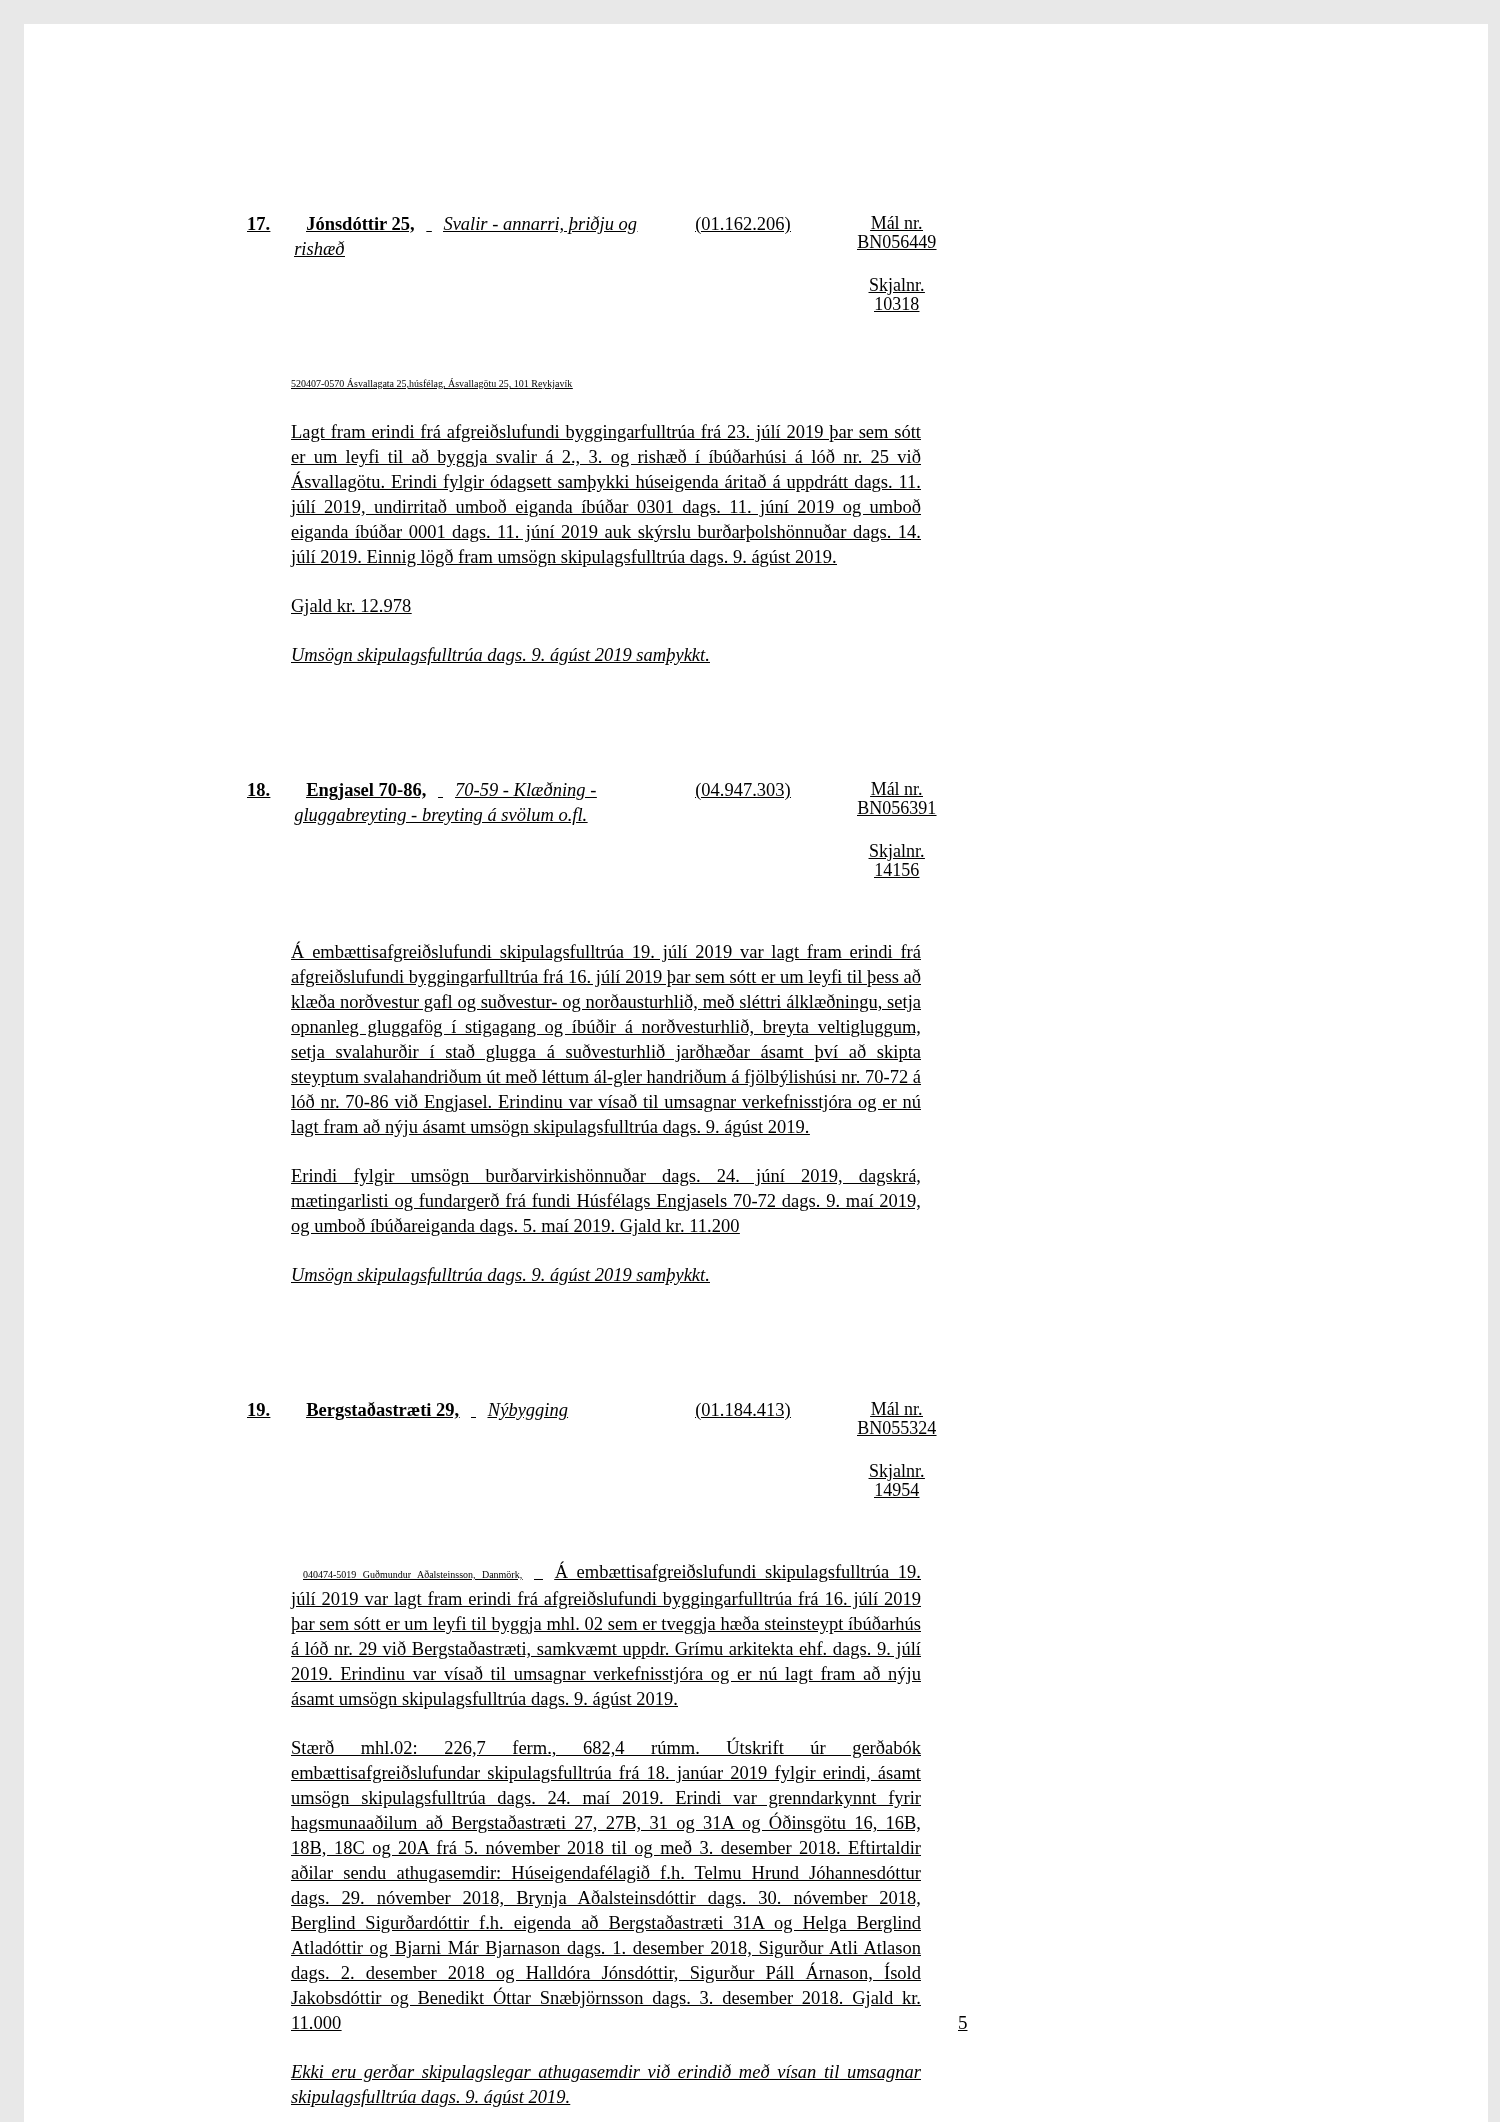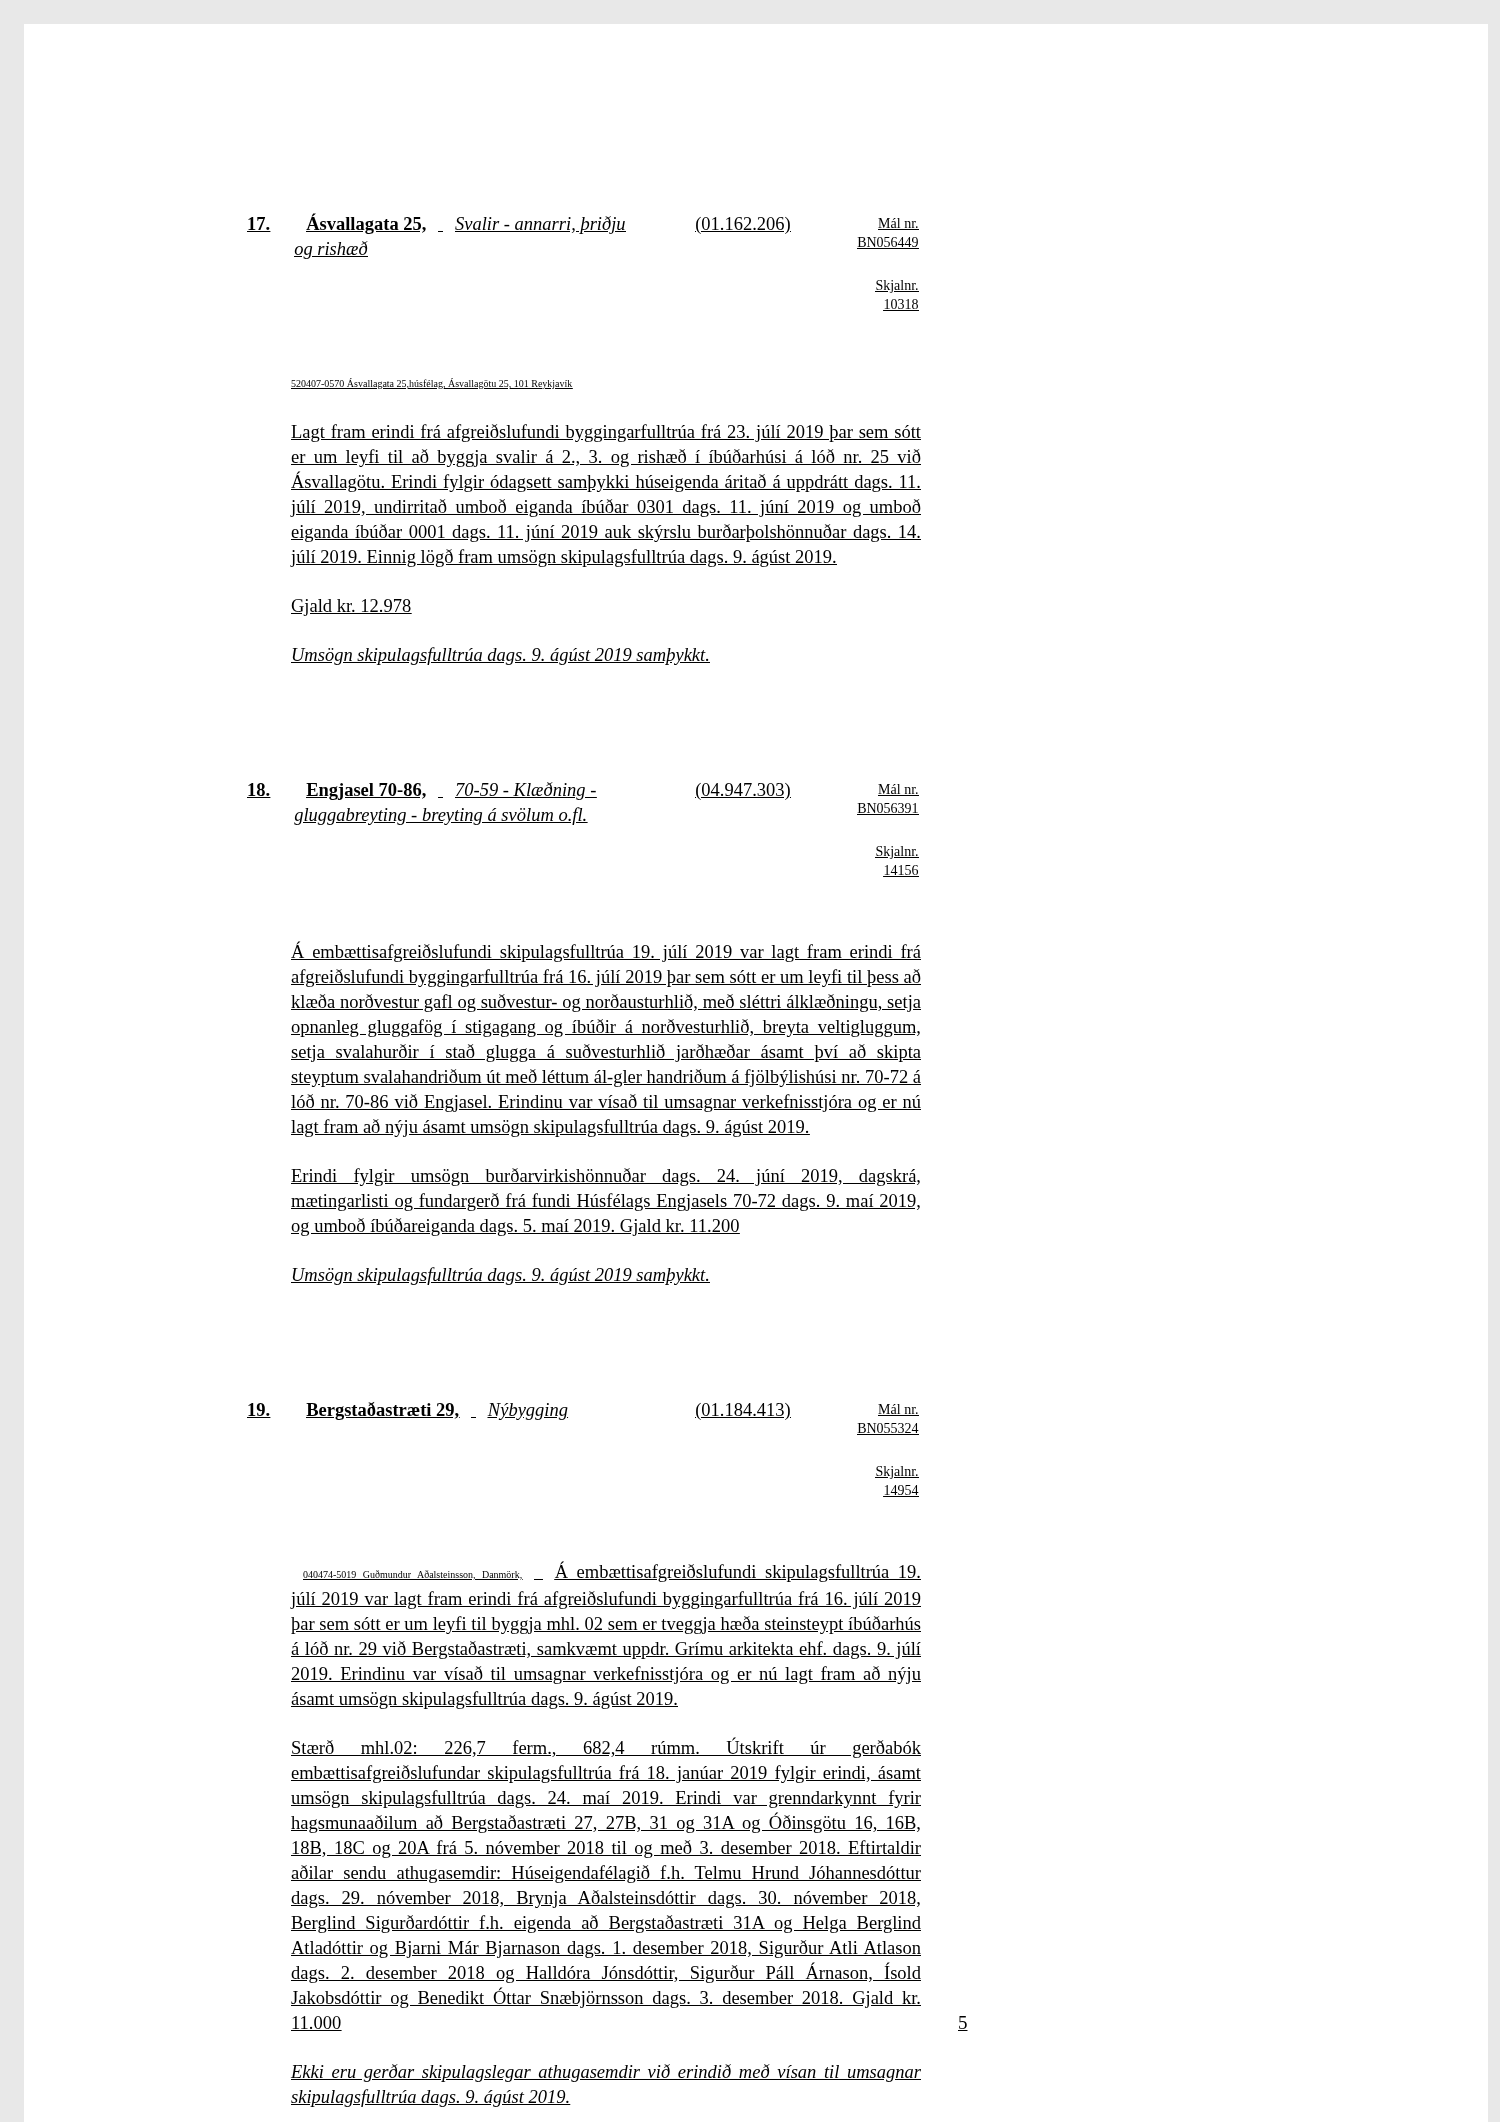--- a/index.html
+++ b/index.html
@@ -25,22 +25,22 @@
     font-size: 18.5px;
     line-height: 25px;
   }
   .num { flex: 0 0 44px; font-weight: bold; }
   .title { flex: 0 0 401px; padding-right: 41px; }
   .title b { font-weight: bold; }
   .title i { font-style: italic; }
   .code { flex: 0 0 150px; }
   .case-info {
     flex: 1;
-    text-align: right;
-    font-size: 14px;
+    text-align: center;
+    font-size: 18px;
     line-height: 19px;
     padding-top: 2px;
   }
   .case-info span { display: block; }
   .item-body { margin-left: 44px; }
   .small { font-size: 10px; }
   .address { line-height: 20px; margin-bottom: 2px; }
   .body-par {
     font-size: 18.5px;
     line-height: 25px;
@@ -56,21 +56,21 @@
 </style>
 </head>
 <body>
 
 <div class="page">
   <div class="content">
 
     <section class="item">
       <div class="item-header">
         <span class="num">17.</span>
-        <span class="title"><b>Ásvallagata 25,</b> <i>Svalir - annarri, þriðju og rishæð</i></span>
+        <span class="title"><b>Jónsdóttir 25,</b> <i>Svalir - annarri, þriðju og rishæð</i></span>
         <span class="code">(01.162.206)</span>
         <span class="case-info">
           <span>Mál nr. BN056449</span>
           <span>Skjalnr. 10318</span>
         </span>
       </div>
       <div class="item-body">
         <div class="address small">520407-0570 Ásvallagata 25,húsfélag, Ásvallagötu 25, 101 Reykjavík</div>
         <p class="body-par">Lagt fram erindi frá afgreiðslufundi byggingarfulltrúa frá 23. júlí 2019 þar sem sótt er um leyfi til að byggja svalir á 2., 3. og rishæð í íbúðarhúsi á lóð nr. 25 við Ásvallagötu. Erindi fylgir ódagsett samþykki húseigenda áritað á uppdrátt dags. 11. júlí 2019, undirritað umboð eiganda íbúðar 0301 dags. 11. júní 2019 og umboð eiganda íbúðar 0001 dags. 11. júní 2019 auk skýrslu burðarþolshönnuðar dags. 14. júlí 2019. Einnig lögð fram umsögn skipulagsfulltrúa dags. 9. ágúst 2019.</p>
         <p class="body-par">Gjald kr. 12.978</p>

